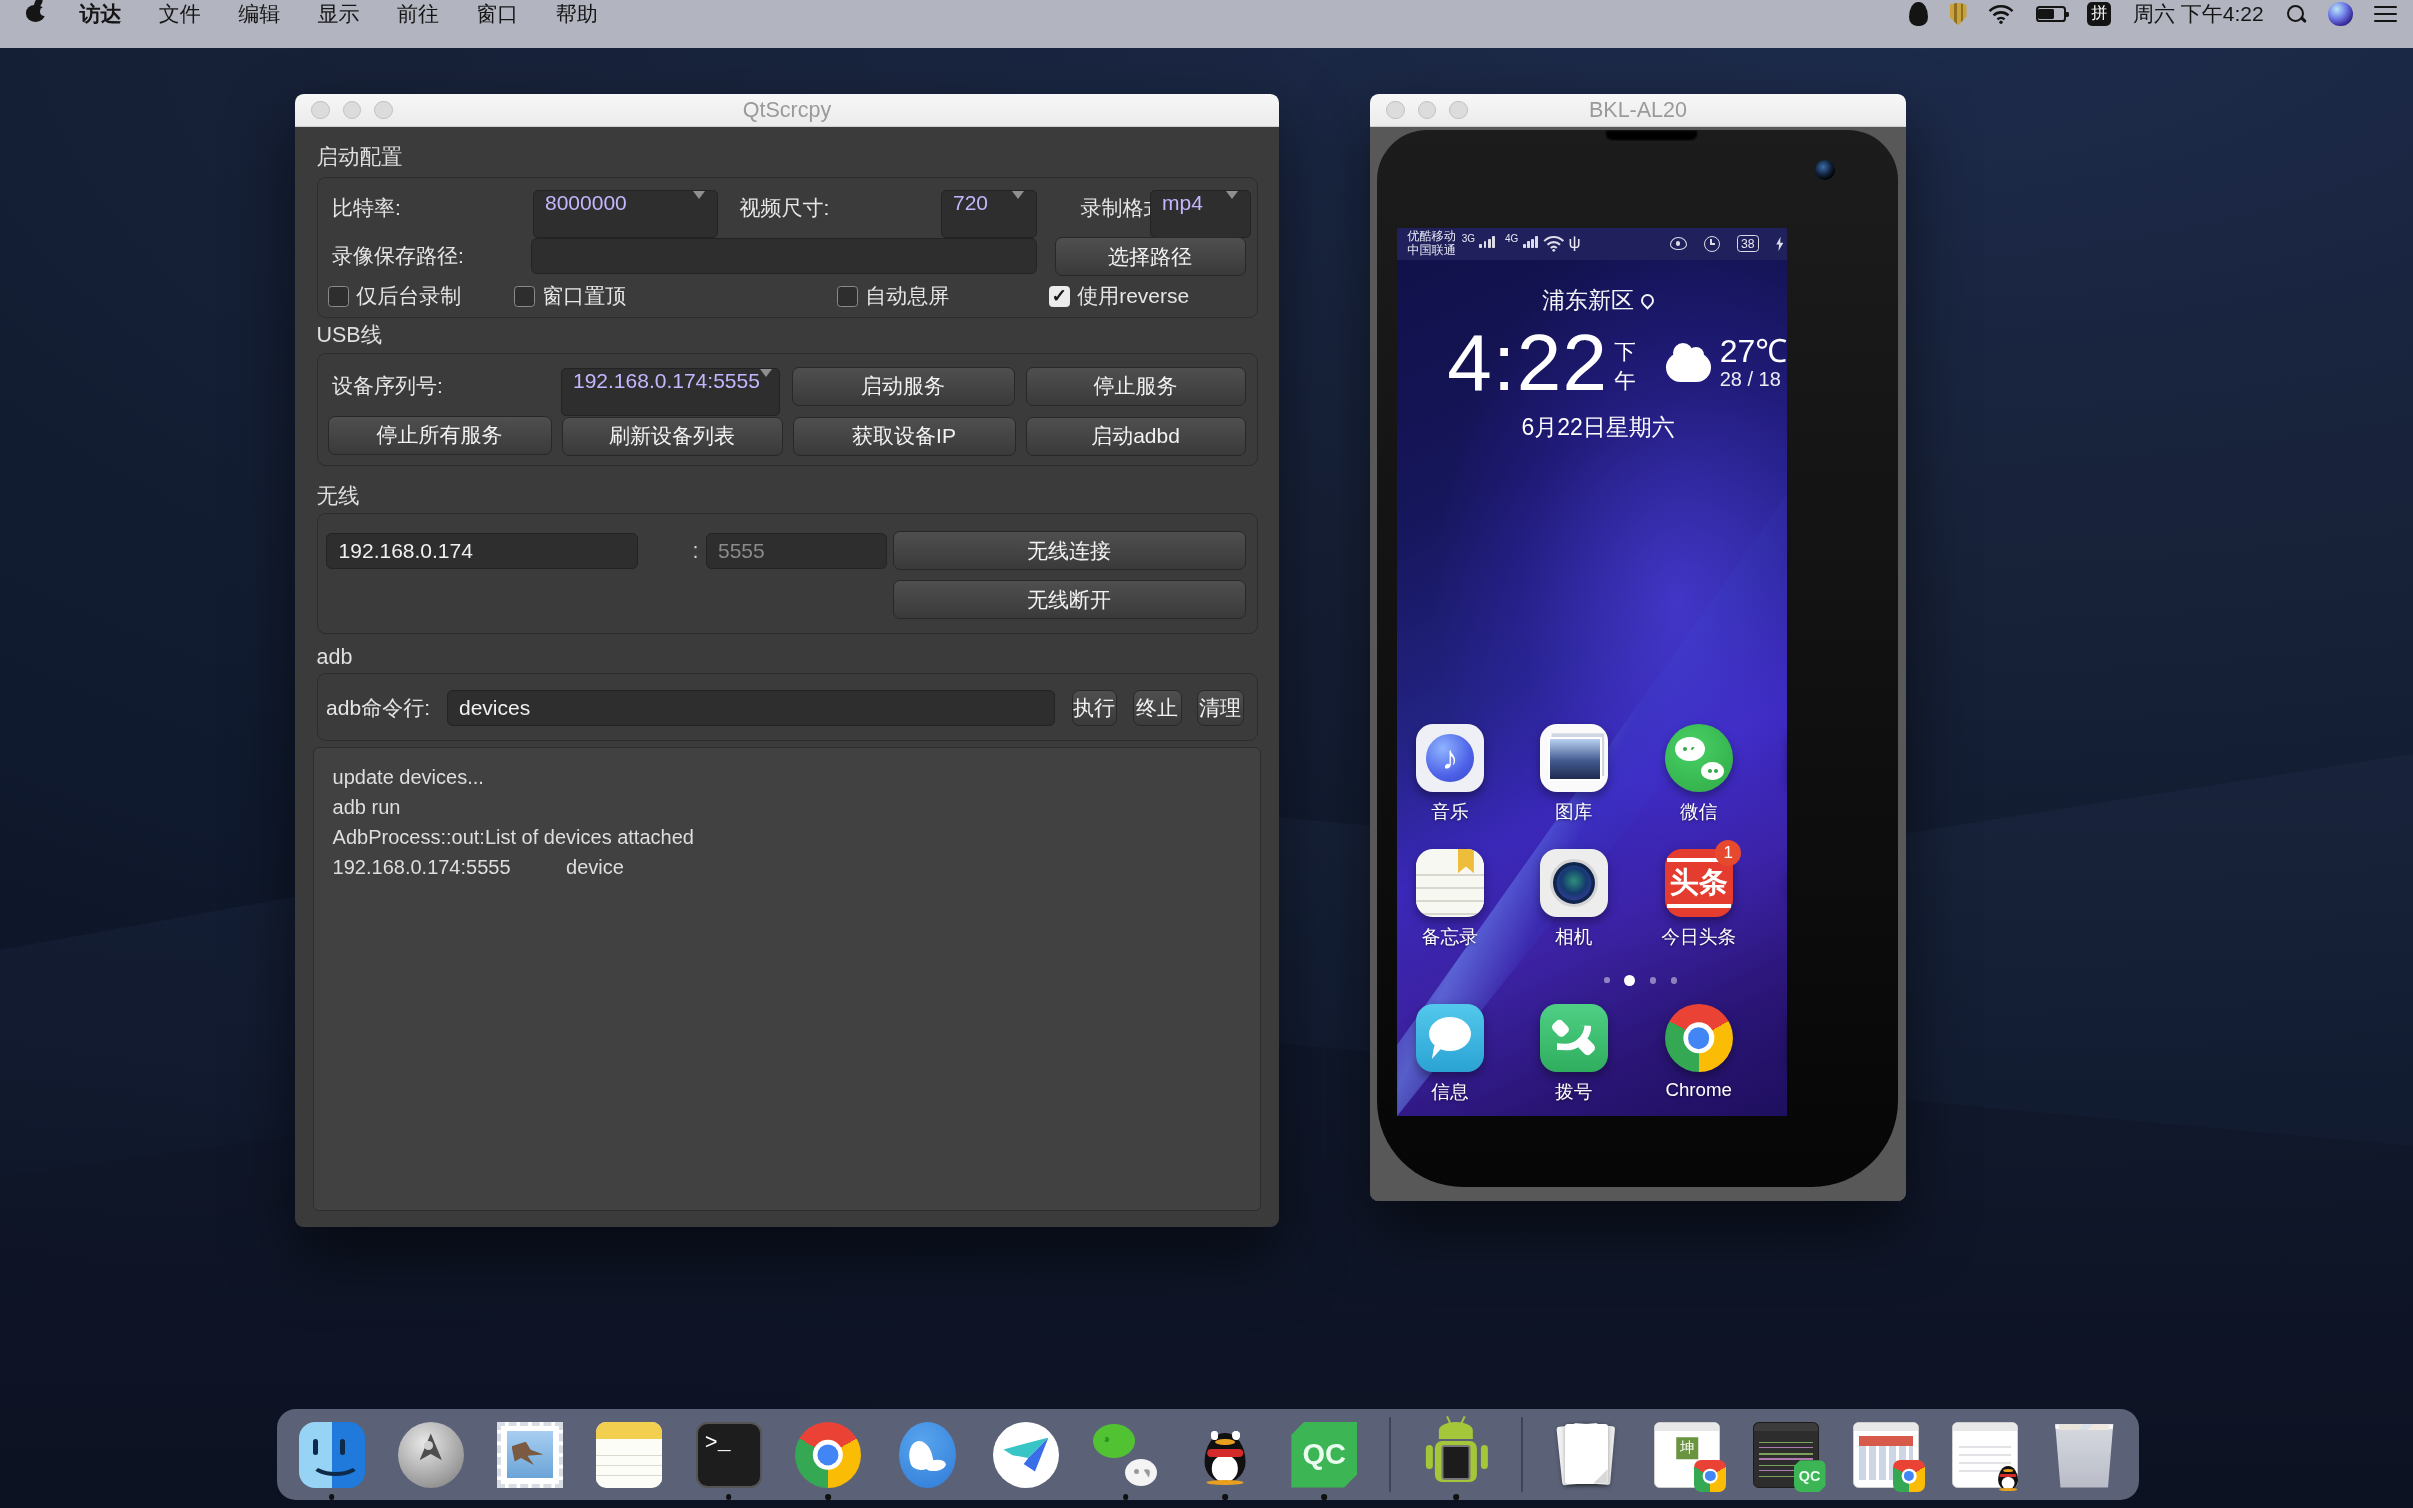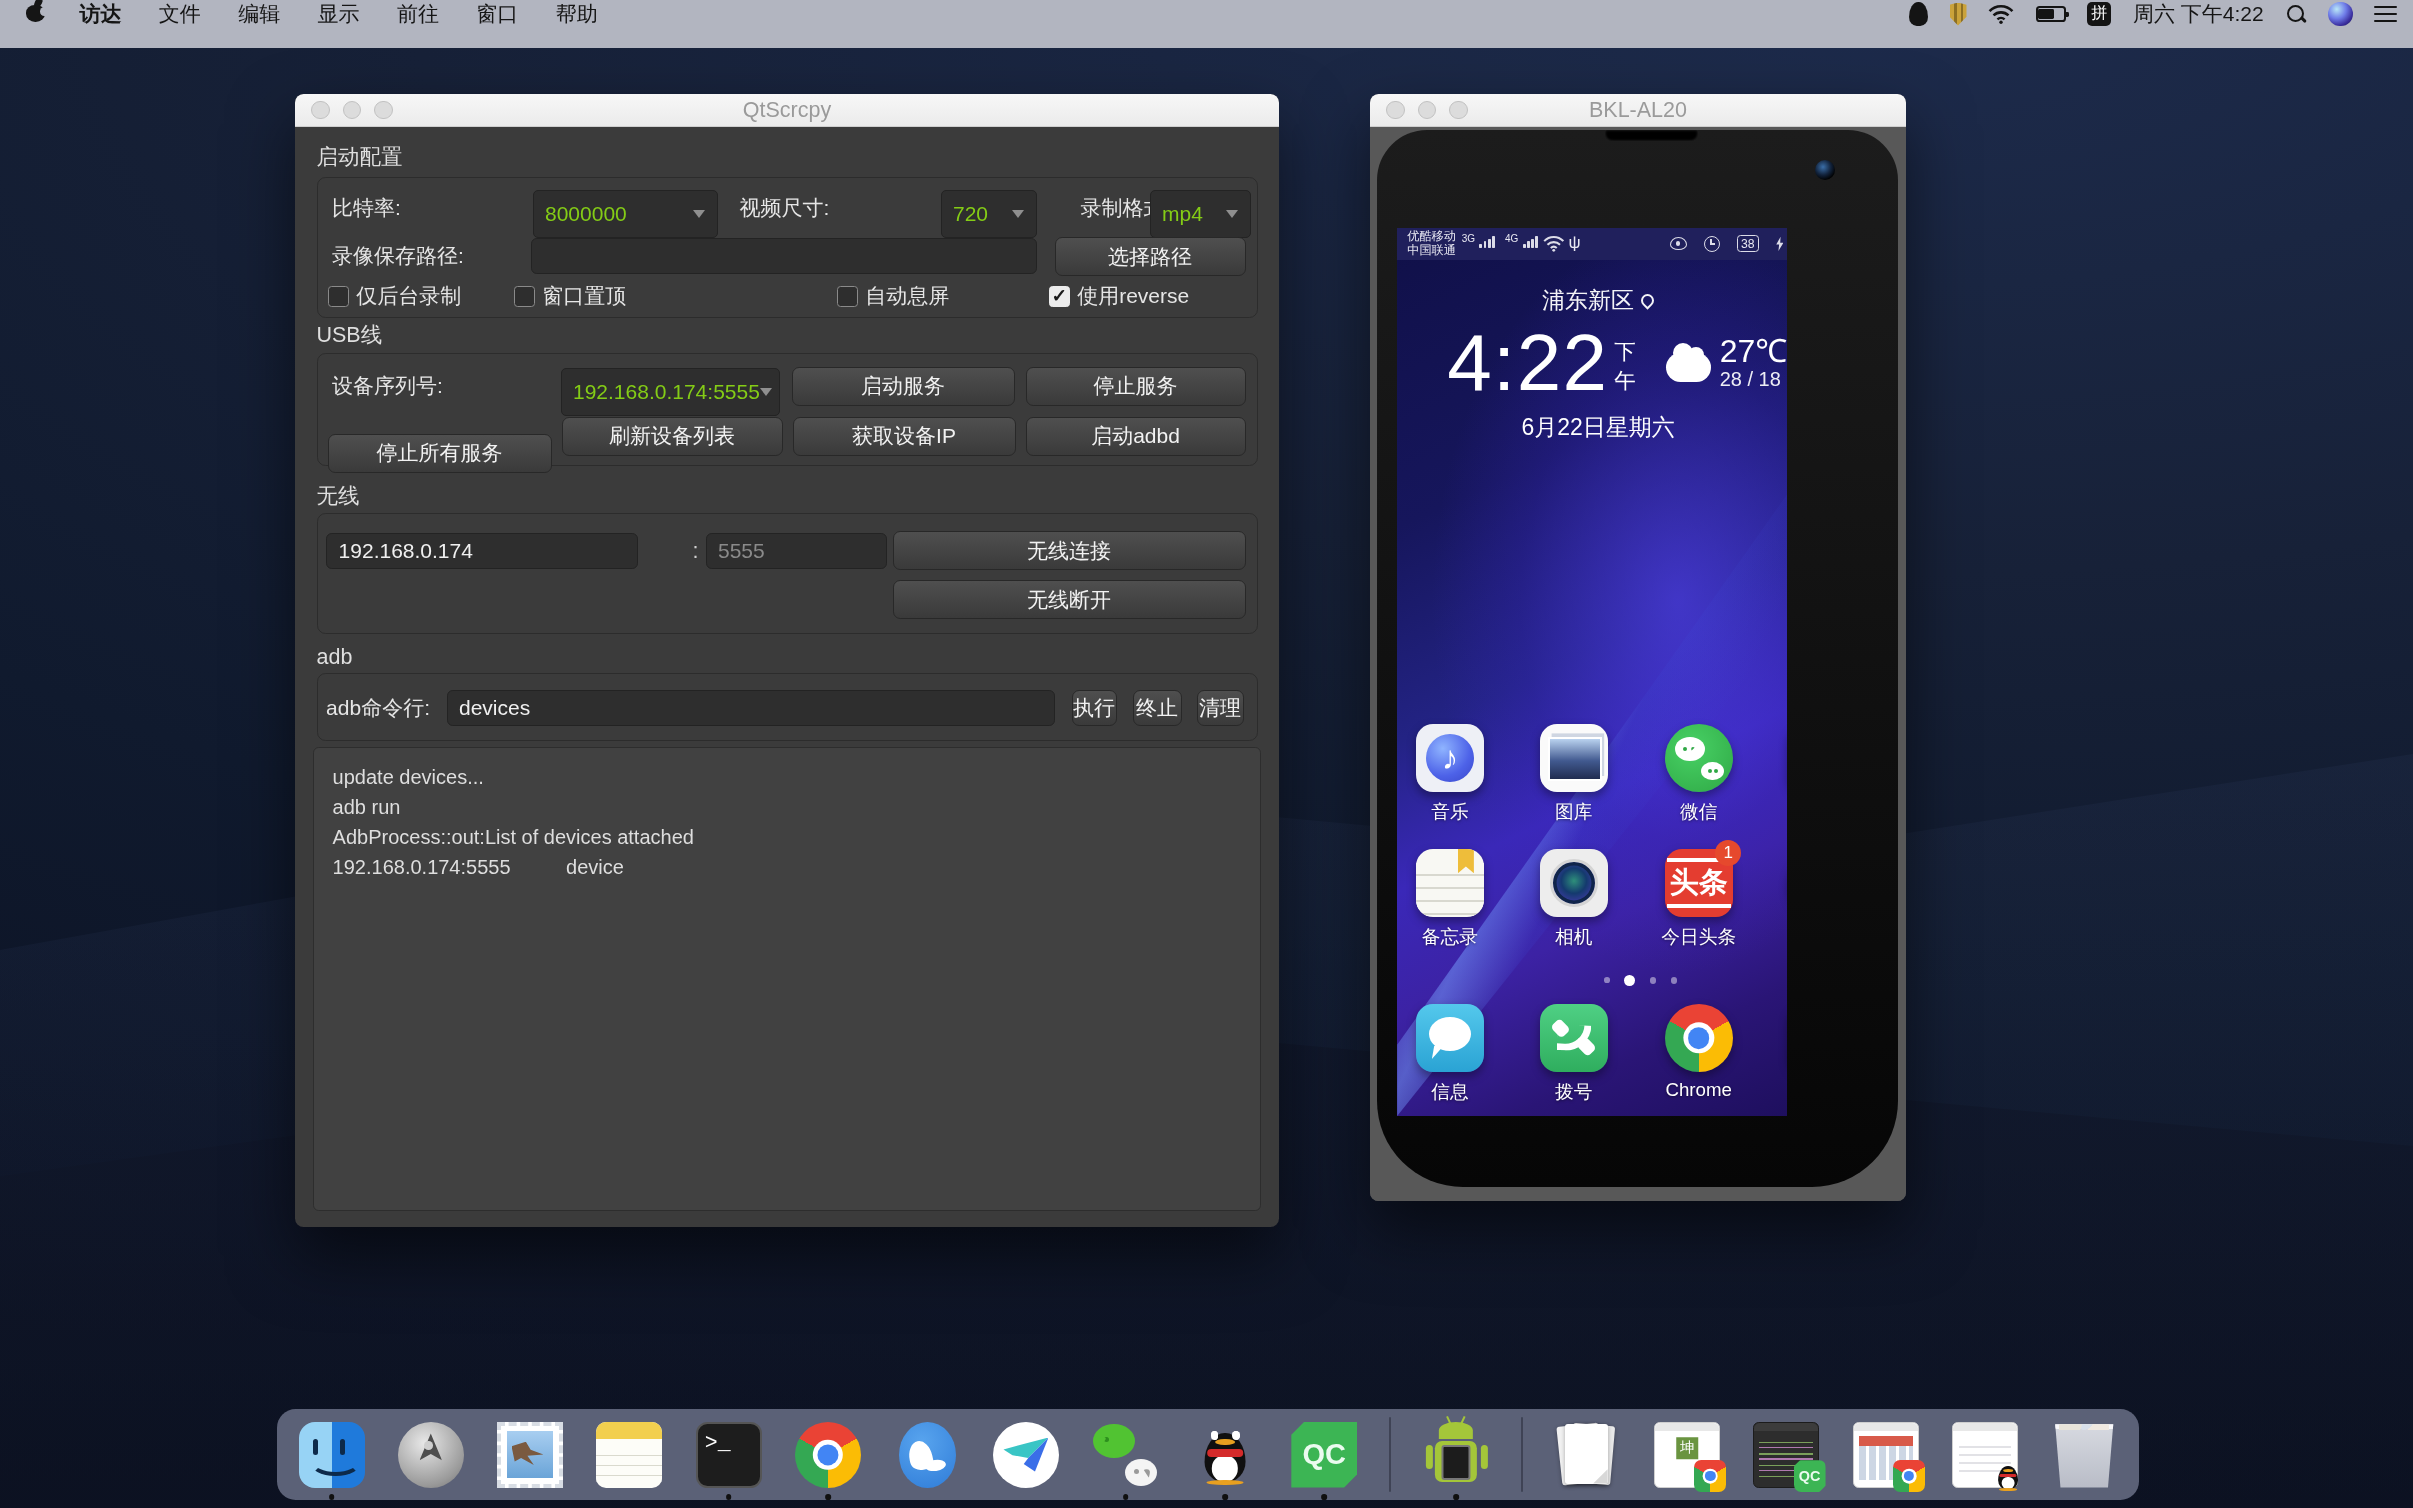--- a/index.html
+++ b/index.html
@@ -68,21 +68,21 @@
   .qts-body { position:absolute; top:33px; left:0; right:0; bottom:0; padding:0 21.5px; }
   .sec-label { color:#dfdfdf; font-size:21.5px; height:26px; line-height:26px; }
   .sl1 { margin-top:17px; } .sl2 { margin-top:4.3px; } .sl3 { margin-top:17px; } .sl4 { margin-top:10px; }
   .gbox { border:1.4px solid #2c2c2c; border-radius:8.6px; position:relative; }
   .gb1 { margin-top:7.2px; height:141px; }
   .gb2 { margin-top:4.3px;  height:113px; }
   .gb3 { margin-top:4.3px;  height:121px; }
   .gb4 { margin-top:2.9px;  height:68px;  }
   .qlabel { position:absolute; color:#e6e6e6; font-size:21px; height:36px; line-height:36px; }
   .qcombo { position:absolute; height:48px; background:#2e2e2e; border:1.4px solid #232323; border-radius:5px;
-    color:#84cc16; font-size:21px; display:flex; align-items:center; padding:0 11.5px; }
+    color:#c4b5fd; font-size:21px; display:flex; padding:0 11.5px; }
   .qcombo .arr { margin-left:auto; width:0; height:0; border-left:6.5px solid transparent;
     border-right:6.5px solid transparent; border-top:8.6px solid #8f8f8f; }
   .qinput { position:absolute; height:36px; background:#2e2e2e; border:1.4px solid #232323; border-radius:5.7px;
     color:#f0f0f0; font-size:21px; display:flex; align-items:center; padding:0 11.5px; }
   .qinput .ph { color:#8a8a8a; }
   .qbtn { position:absolute; height:39px; background:linear-gradient(#4f4f4f,#3a3a3a);
     border:1.4px solid #282828; border-radius:7.2px; color:#f2f2f2; font-size:21px;
     display:flex; align-items:center; justify-content:center; }
   .qcheck { position:absolute; display:flex; align-items:center; gap:7.2px; color:#e6e6e6; font-size:21px; height:24.4px; }
   .cbx { width:21.5px; height:21.5px; background:#2e2e2e; border:1.4px solid #8a8a8a; border-radius:3.6px;
@@ -423,21 +423,21 @@
 
     <div class="sec-label sl2">USB线</div>
     <div class="gbox gb2">
       <div class="qlabel" style="left:14.4px; top:14.4px;">设备序列号:</div>
       <div class="qcombo" style="left:243px; top:14.4px; width:219px;">
         <span>192.168.0.174:5555</span>
           <span class="arr"></span>
       </div>
       <div class="qbtn" style="left:474px; top:13px; width:223px;">启动服务</div>
       <div class="qbtn" style="left:708px; top:13px; width:220px;">停止服务</div>
-      <div class="qbtn" style="left:10px; top:80px; width:224px;">停止所有服务</div>
+      <div class="qbtn" style="left:10px; top:62px; width:224px;">停止所有服务</div>
       <div class="qbtn" style="left:244px; top:63px; width:221px;">刷新设备列表</div>
       <div class="qbtn" style="left:475px; top:63px; width:223px;">获取设备IP</div>
       <div class="qbtn" style="left:708px; top:63px; width:220px;">启动adbd</div>
     </div>
 
     <div class="sec-label sl3">无线</div>
     <div class="gbox gb3">
       <div class="qinput" style="left:8.6px; top:18.7px; width:312px;text-align:center;">
         <span>192.168.0.174</span>
       </div>

